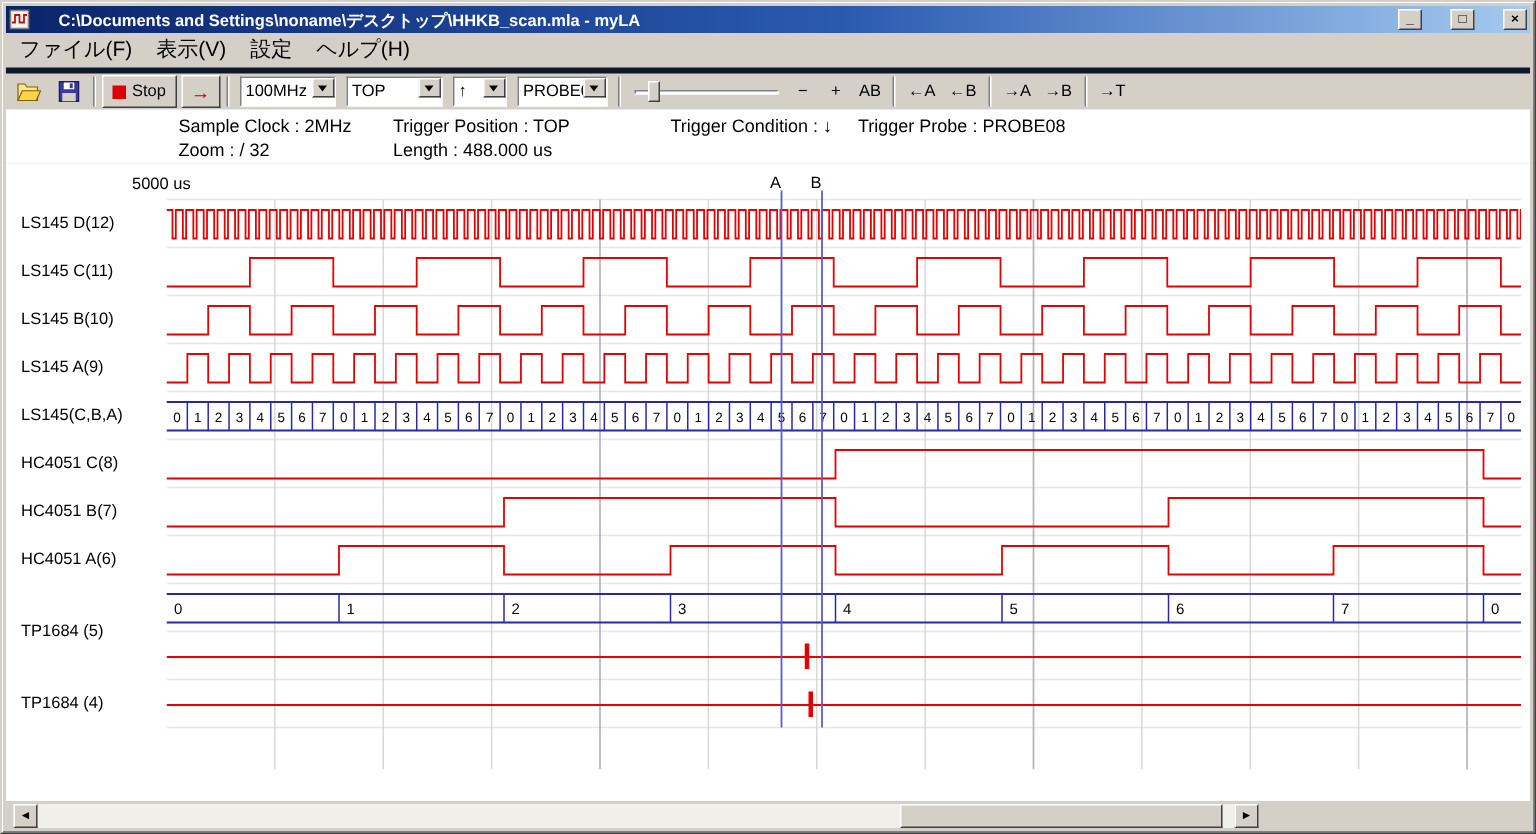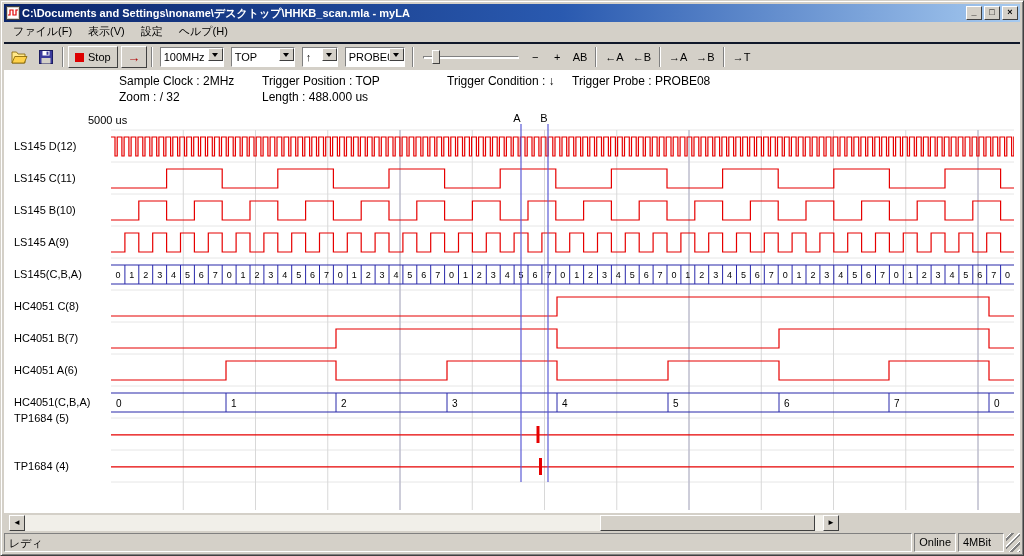--- a/index.html
+++ b/index.html
@@ -2,27 +2,27 @@
 <html><head>
 <meta charset="utf-8">
 <style>
   *{box-sizing:border-box;margin:0;padding:0;}
   html,body{width:1024px;height:556px;overflow:hidden;}
   body{font-family:"Liberation Sans","DejaVu Sans",sans-serif;background:#3a6ea5;}
   .window{width:1024px;height:556px;background:#d4d0c8;padding:3px;display:flex;flex-direction:column;
     border:1px solid;border-color:#d4d0c8 #404040 #404040 #d4d0c8;
     box-shadow:inset 1px 1px 0 #ffffff, inset -1px -1px 0 #808080;}
   .titlebar{flex:0 0 18px;background:linear-gradient(90deg,#0a246a 0%,#2a5ab0 55%,#a6caf0 100%);
-    display:flex;align-items:center;gap:2px;padding:0 2px;color:#fff;font-size:11px;font-weight:bold;}
+    display:flex;align-items:center;gap:19px;padding:0 2px;color:#fff;font-size:11px;font-weight:bold;}
   .titlebar .title{flex:1;white-space:nowrap;overflow:hidden;}
   .tb-ctl{width:16px;height:14px;background:#d4d0c8;border:1px solid;border-color:#fff #404040 #404040 #fff;
     color:#000;font-size:9px;line-height:11px;text-align:center;font-weight:bold;cursor:default;}
-  .menubar{flex:0 0 19px;display:flex;font-size:11px;padding-left:1px;}
+  .menubar{flex:0 0 19px;display:flex;font-size:14px;padding-left:1px;}
   .menu-item{padding:2px 8px 3px;cursor:default;}
-  .toolbar{flex:0 0 28px;display:flex;align-items:center;padding:0 3px;border-top:2px solid #0f172a;gap:1px;}
+  .toolbar{flex:0 0 28px;display:flex;align-items:center;padding:0 3px;border-top:4px solid #0f172a;gap:1px;}
   .tool-btn{width:25px;height:23px;display:flex;align-items:center;justify-content:center;}
   .tb-sep{width:2px;height:20px;border-left:1px solid #808080;border-right:1px solid #fff;margin:0 3px;flex:0 0 2px;}
   .stop-btn{height:22px;display:flex;align-items:center;gap:4px;padding:0 6px;background:#d4d0c8;
     border:1px solid;border-color:#fff #404040 #404040 #fff;font-size:11px;}
   .stop-square{width:9px;height:9px;background:#dd0000;display:inline-block;}
   .run-btn{width:26px;height:22px;background:#d4d0c8;border:1px solid;border-color:#fff #404040 #404040 #fff;
     font-size:13px;color:#b00000;font-weight:bold;display:flex;align-items:center;justify-content:center;margin-left:2px;}
   .combo{height:20px;background:#fff;border:1px solid;border-color:#808080 #fff #fff #808080;
     display:flex;align-items:flex-start;margin:0 3px;}
   .combo-value{flex:1;font-size:11px;padding:3px 2px 0 3px;white-space:nowrap;overflow:hidden;}
@@ -160,21 +160,20 @@
     <span class="time-div">5000 us</span>
     <div class="ch-labels">
         <div class="ch-label" style="top: 24px;">LS145 D(12)</div>
         <div class="ch-label" style="top: 56px;">LS145 C(11)</div>
         <div class="ch-label" style="top: 88px;">LS145 B(10)</div>
         <div class="ch-label" style="top: 120px;">LS145 A(9)</div>
         <div class="ch-label" style="top: 152px;">LS145(C,B,A)</div>
         <div class="ch-label" style="top: 184px;">HC4051 C(8)</div>
         <div class="ch-label" style="top: 216px;">HC4051 B(7)</div>
         <div class="ch-label" style="top: 248px;">HC4051 A(6)</div>
-        <div class="ch-label" style="top: 280px;">HC4051(C,B,A)</div>
         <div class="ch-label" style="top: 296px;">TP1684 (5)</div>
         <div class="ch-label" style="top: 344px; text-align: center;">TP1684 (4)</div>
       </div>
     <svg class="wave-svg" width="903" height="404" viewBox="0 0 903 404">
         <line x1="0" y1="24" x2="903" y2="24" stroke="#e6e6e6" stroke-width="1"></line>
         <line x1="0" y1="56" x2="903" y2="56" stroke="#e6e6e6" stroke-width="1"></line>
         <line x1="0" y1="88" x2="903" y2="88" stroke="#e6e6e6" stroke-width="1"></line>
         <line x1="0" y1="120" x2="903" y2="120" stroke="#e6e6e6" stroke-width="1"></line>
         <line x1="0" y1="152" x2="903" y2="152" stroke="#e6e6e6" stroke-width="1"></line>
         <line x1="0" y1="184" x2="903" y2="184" stroke="#e6e6e6" stroke-width="1"></line>
@@ -370,20 +369,14 @@
   <div class="scroll-row">
     <div class="h-scrollbar">
       <div class="sb-btn">◄</div>
       <div class="sb-track">
         <div class="sb-thumb"></div>
       </div>
       <div class="sb-btn">►</div>
     </div>
   </div>
 
-  <div class="statusbar">
-    <div class="status-panel status-left">レディ</div>
-    <div class="status-panel status-online">Online</div>
-    <div class="status-panel status-mem">4MBit</div>
-    <div class="size-grip"></div>
-  </div>
 
 </div>
 
 </body></html>

